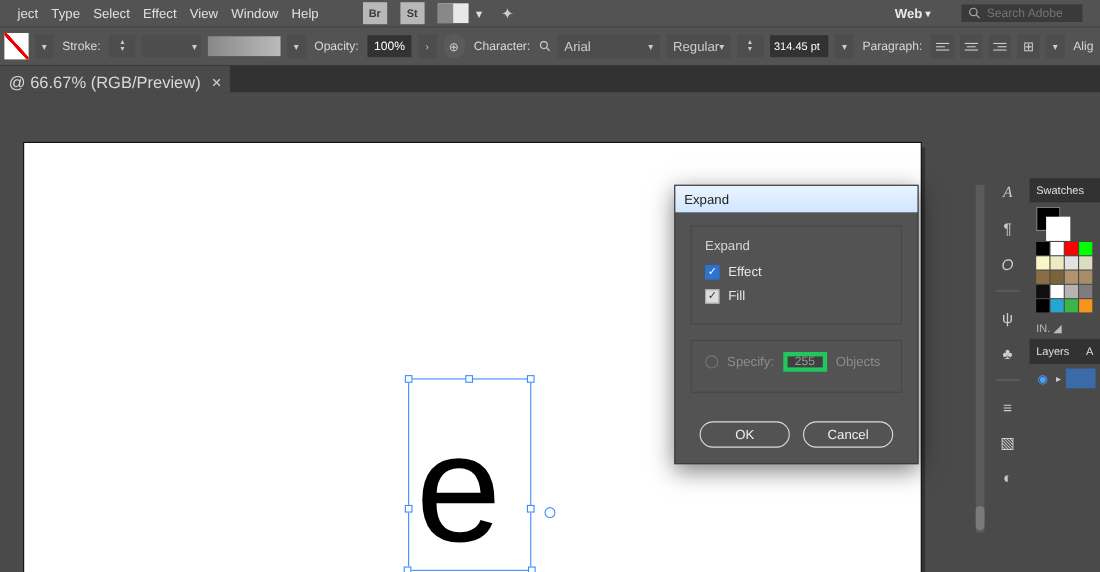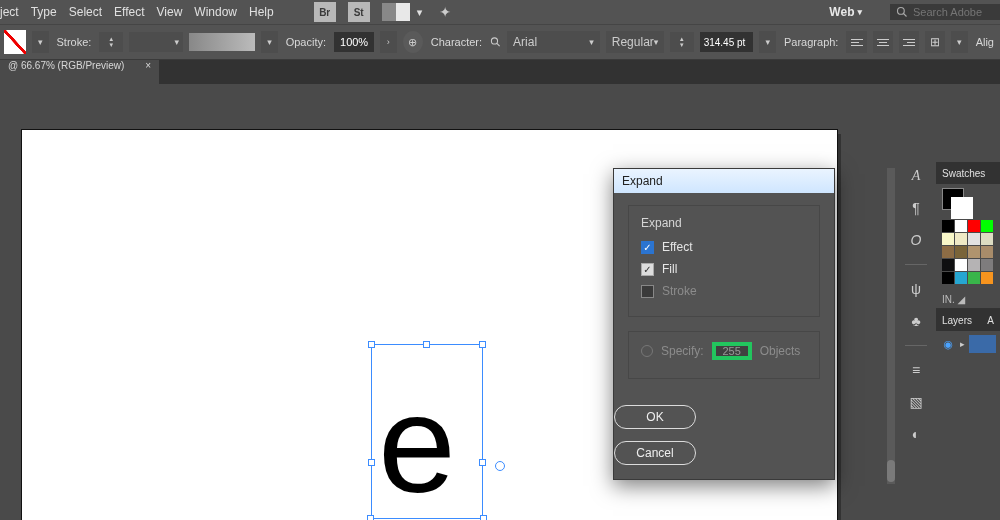--- a/index.html
+++ b/index.html
@@ -1,19 +1,19 @@
 <!DOCTYPE html>
 <html><head>
 <meta charset="utf-8">
 <style>
   * { box-sizing: border-box; margin: 0; padding: 0; font-family: "Segoe UI", Tahoma, sans-serif; }
   body { background: #4a4a4a; width: 1000px; height: 520px; overflow: hidden; font-size: 12px; color: #ccc; }
 
   
-  .menubar { height: 24px; background: #535353; display: flex; align-items: center; padding: 0 0; gap: 12px; }
+  .menubar { height: 24px; background: #535353; display: flex; align-items: center; padding: 0 16px; gap: 12px; }
   .menubar .menu-item { color: #e0e0e0; font-size: 12px; cursor: pointer; }
   .menubar .spacer { flex: 1; }
   .menubar .app-btn { width: 22px; height: 20px; background: #b8b8b8; color: #3a3a3a; display: flex; align-items: center; justify-content: center; font-size: 10px; font-weight: bold; }
   .menubar .toggle-group { width: 28px; height: 18px; background: #e8e8e8; position: relative; }
   .menubar .toggle-group::before,
   .menubar .toggle-group::after { content:""; position:absolute; background:#999; }
   .menubar .toggle-group::before { left:0;top:0;width:14px;height:18px;background:#888; }
   .menubar .toggle-group + span { color:#e0e0e0; font-size:11px; margin-left:-5px;}
   .menubar .cbtn { width:22px;height:20px;display:flex;align-items:center;justify-content:center;color:#ccc;font-size:14px;}
   .workspace-drop { display:flex;align-items:center;gap:3px;color:#e8e8e8;font-size:12px;font-weight:bold;}
@@ -34,21 +34,21 @@
   .ctrlbar .icon-circle{width:22px;height:22px;border-radius:50%;background:#5a5a5a;display:flex;align-items:center;justify-content:center;font-size:11px;color:#ccc;}
   .ctrlbar .char-drop{width:100px;height:22px;background:#4d4d4d;display:flex;align-items:center;justify-content:space-between;padding:0 6px;}
   .ctrlbar .weight-drop{width:58px;height:22px;background:#4d4d4d;display:flex;align-items:center;justify-content:space-between;padding:0 6px;}
   .ctrlbar .size-box{height:20px;background:#323232;display:flex;align-items:center;padding:0 4px;font-size:10px;color:#fff;width:58px;}
   .align-btn{width:22px;height:22px;background:#4d4d4d;display:flex;align-items:center;justify-content:center;}
   .align-lines{display:flex;flex-direction:column;gap:2px;align-items:flex-start;}
   .align-lines span{height:1px;background:#ccc;display:block;}
 
   
   .doctab-row{height:24px;background:#323232;display:flex;align-items:center;}
-  .doctab{height:24px;background:#4a4a4a;display:flex;align-items:flex-start;padding:0 8px;gap:21px;color:#d8d8d8;font-size:10px;}
+  .doctab{height:24px;background:#4a4a4a;display:flex;align-items:flex-end;padding:0 8px;gap:10px;color:#d8d8d8;font-size:15px;}
   .doctab .close-x{cursor:pointer;}
 
   
   .workarea{position:relative;height:436px;background:#4a4a4a;}
   .canvas{position:absolute;left:22px;top:46px;width:815px;height:390px;background:#fff;box-shadow:0 0 0 1px #111, 4px 4px 0 rgba(0,0,0,.3);}
   .artboard{position:absolute;left:0;top:0;width:100%;height:100%;}
   .sel-box{position:absolute;left:371px;top:260px;width:112px;height:238px;border:1px solid #3b8cff;}
   .sel-handle{position:absolute;width:7px;height:7px;background:#fff;border:1px solid #3b8cff;}
   .sel-handle.tl{left:-4px;top:-4px;} .sel-handle.tm{left:50%;top:-4px;margin-left:-4px;} .sel-handle.tr{right:-4px;top:-4px;}
   .sel-handle.ml{left:-4px;top:50%;margin-top:-4px;} .sel-handle.mr{right:-4px;top:50%;margin-top:-4px;}
@@ -82,21 +82,21 @@
   .dlg-title{height:24px;background:linear-gradient(to bottom,#eaf4ff,#cfe6ff);display:flex;align-items:center;padding:0 8px;color:#222;font-size:12px;}
   .dlg-body{padding:12px 14px;}
   .group{border:1px solid #474747;padding:10px 12px;margin-bottom:14px;background:#535353;}
   .group-title{color:#d6d6d6;font-size:12px;margin-bottom:10px;}
   .row{display:flex;align-items:center;gap:8px;margin-bottom:8px;font-size:12px;color:#e6e6e6;}
   .row.disabled{color:#8c8c8c;}
   .cbx{width:13px;height:13px;border:1px solid #888;background:#3a3a3a;display:flex;align-items:center;justify-content:center;font-size:10px;}
   .cbx.checked{background:#2b74d0;border-color:#2b74d0;color:#fff;}
   .radio{width:12px;height:12px;border:1px solid #777;border-radius:50%;}
   .numin{width:40px;height:18px;background:#404040;border:4px solid #22c55e;color:#999;display:flex;align-items:center;justify-content:center;font-size:11px;}
-  .dlg-buttons{display:flex;justify-content:center;gap:12px;padding-bottom:14px;flex-direction:column;}
+  .dlg-buttons{display:flex;justify-content:center;gap:12px;padding-bottom:14px;}
   .dlg-btn{width:82px;height:24px;border:1.5px solid #dcdcdc;border-radius:12px;background:transparent;color:#eee;font-size:12px;display:flex;align-items:center;justify-content:center;cursor:pointer;}
 
   .chev{font-size:9px;}
   svg.mag{width:12px;height:12px;}
 </style>
 </head>
 <body>
 
 <div class="menubar">
   <span class="menu-item">ject</span>
@@ -299,24 +299,20 @@
       <div class="group">
         <div class="group-title">Expand</div>
         <div class="row">
           <div class="cbx checked">✓</div>
           <span>Effect</span>
         </div>
         <div class="row">
           <div class="cbx checked" style="background:#ddd;color:#333;border-color:#aaa">✓</div>
           <span>Fill</span>
         </div>
-        <div class="row disabled">
-          <div class="cbx"></div>
-          <span>Stroke</span>
-        </div>
       </div>
       <div class="group">
         <div class="row disabled">
           <div class="radio"></div>
           <span>Specify:</span>
           <div class="numin">255</div>
           <span>Objects</span>
         </div>
       </div>
     </div>

